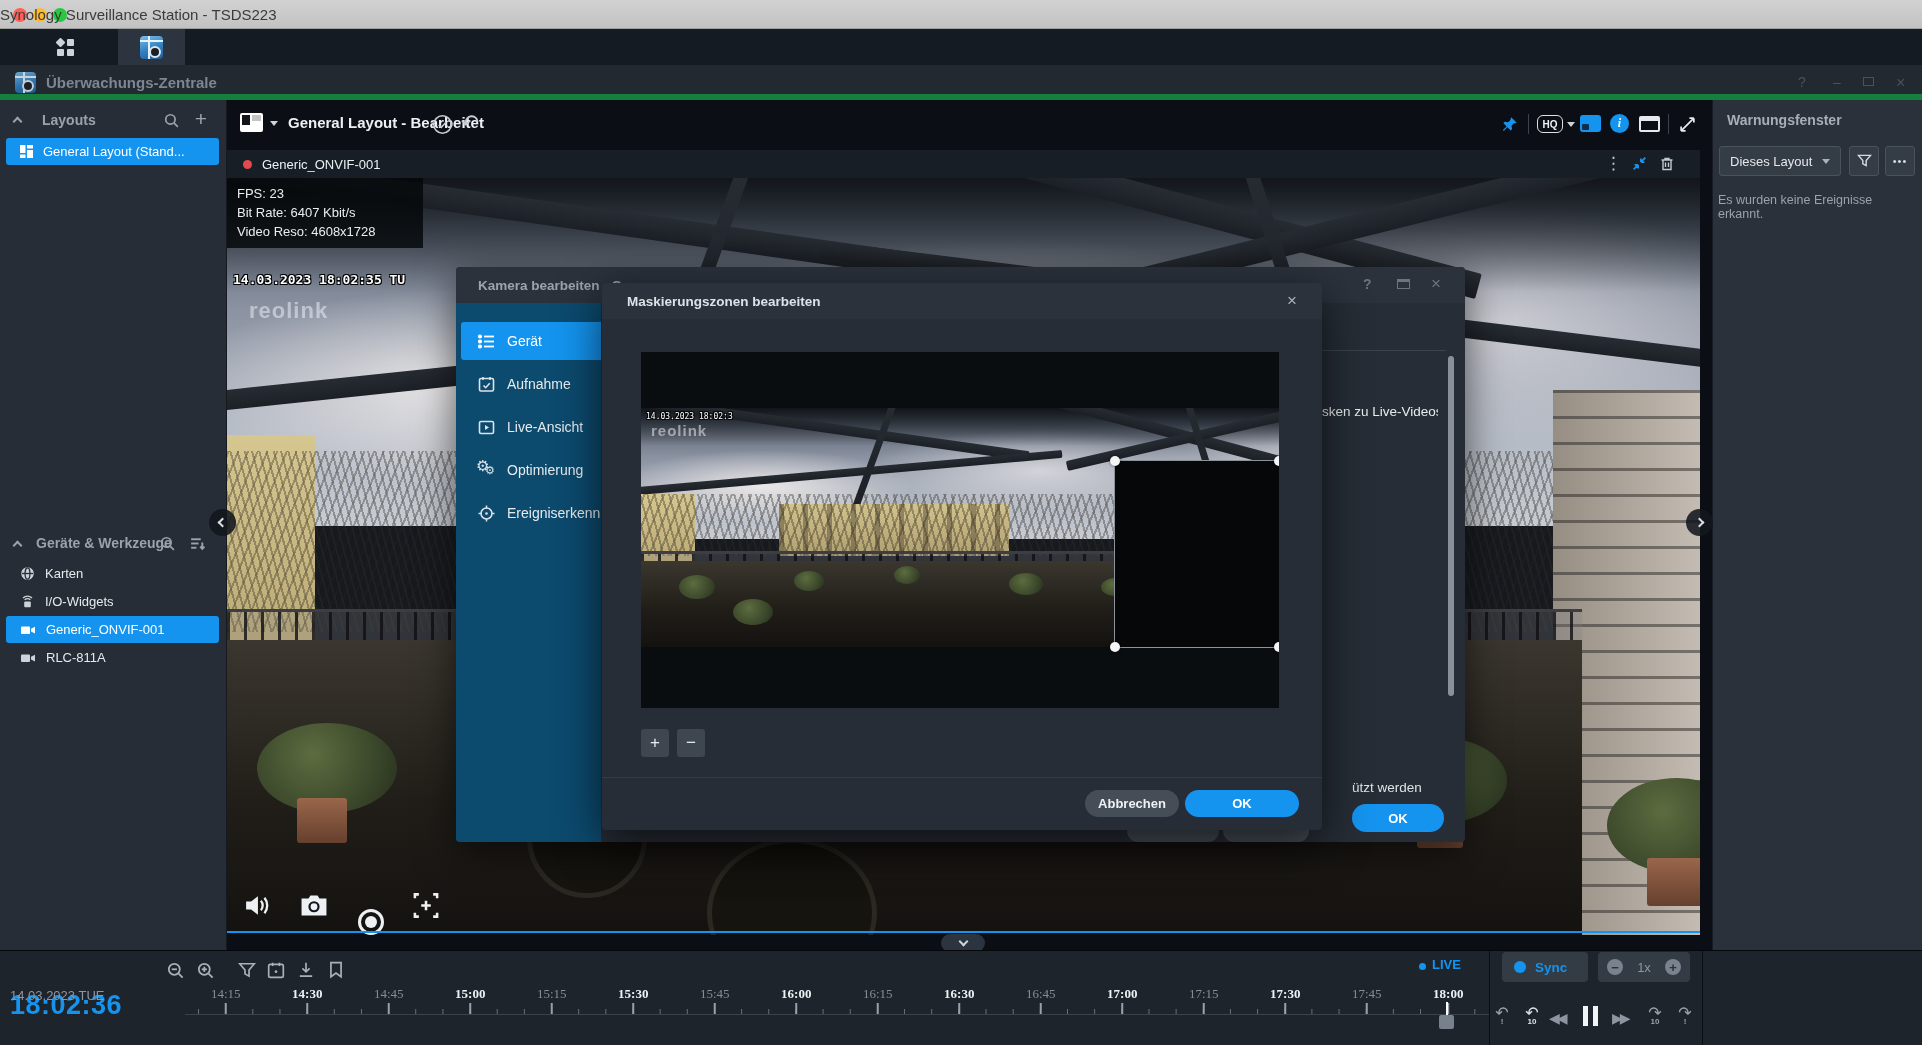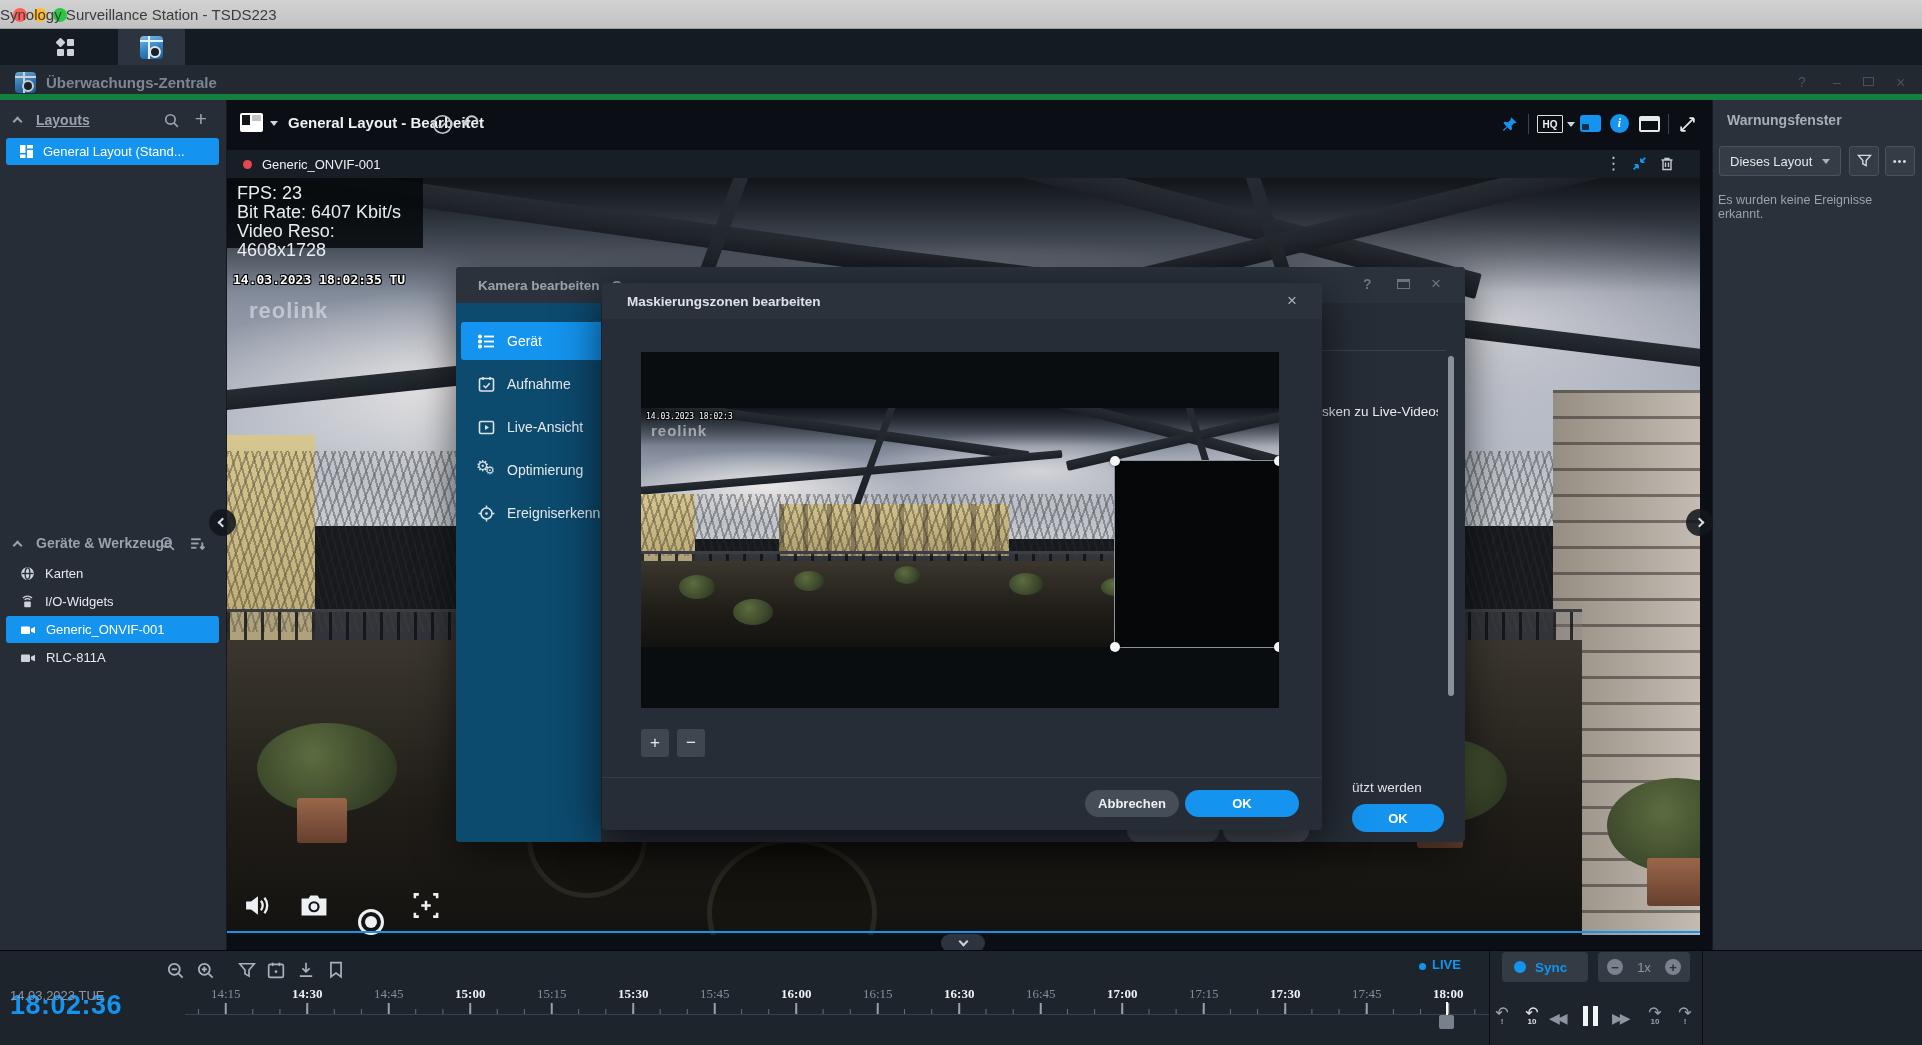--- a/index.html
+++ b/index.html
@@ -39,35 +39,35 @@
   .chev.up{transform:rotate(-135deg);}  .chev.down{transform:rotate(45deg);}
   .chev.left{transform:rotate(135deg);} .chev.right{transform:rotate(-45deg);}
   .side-item{left:6px;width:213px;height:27px;display:flex;align-items:center;gap:10px;padding-left:14px;
              font-size:13px;color:#e6eaee;border-radius:3px;}
   .side-item.sel{background:#1494ef;color:#fff;}
   .caret{display:inline-block;width:0;height:0;border-left:4px solid transparent;border-right:4px solid transparent;border-top:5px solid currentColor;}
 
   
   .mainbg{left:227px;top:100px;width:1485px;height:850px;background:#0b0f15;}
   .mh-title{font-size:15px;font-weight:bold;color:#eef1f4;}
-  .hq-box{border:1px solid #dde1e6;border-radius:1px;color:#eef1f4;font-size:10px;font-weight:bold;
+  .hq-box{border:1px solid #dde1e6;border-radius:6px;color:#eef1f4;font-size:10px;font-weight:bold;
           display:flex;align-items:center;justify-content:center;}
   .blue-sq{background:#1494ef;border-radius:3px;position:relative;}
   .blue-sq b{position:absolute;left:2px;bottom:2px;width:7px;height:6px;background:#0b2f4d;border-radius:1px;}
   .info-ic{background:#1494ef;border-radius:50%;color:#fff;font-family:"Liberation Serif",serif;
            font-style:italic;font-weight:bold;font-size:12px;display:flex;align-items:center;justify-content:center;}
   .win-ic{border:2px solid #e6eaee;border-radius:2px;}
   .win-ic i{display:block;height:3px;background:#e6eaee;}
 
   
   .cam-head{left:227px;top:150px;width:1473px;height:28px;background:#181e25;display:flex;align-items:center;z-index:4;}
   .rec-dot{width:9px;height:9px;border-radius:50%;background:#e5484d;margin:0 10px 0 16px;}
   .cam-name{font-size:13px;color:#eef1f3;}
   .stats{left:227px;top:178px;width:196px;height:70px;background:rgba(4,7,10,.82);z-index:4;
-         padding:6px 10px;font-size:18px;line-height:19px;color:#e9edf0;}
+         padding:6px 10px;font-size:13px;line-height:19px;color:#e9edf0;}
   .osd{font-family:"DejaVu Sans Mono",monospace;color:#fff;
        text-shadow:1px 1px 0 #000,-1px -1px 0 #000,1px -1px 0 #000,-1px 1px 0 #000;}
   .wm{font-weight:bold;letter-spacing:1px;color:rgba(233,237,242,.55);}
 
   
   .scene{position:absolute;overflow:hidden;background:#161a20;}
   .scene>div{position:absolute;}
   .sky{background:
      radial-gradient(ellipse 28% 40% at 16% 60%,rgba(246,242,240,.85),transparent 70%),
      radial-gradient(ellipse 32% 45% at 52% 48%,rgba(232,230,233,.75),transparent 70%),
@@ -228,21 +228,21 @@
       </div>
     <div class="x apphead-title">Überwachungs-Zentrale</div>
     <span class="x winctl" style="left:1798px;">?</span>
     <span class="x winctl" style="left:1833px;">–</span>
     <span class="x winctl" style="left:1863px;top:12px;width:11px;height:9px;border:1.5px solid #49525d;"></span>
     <span class="x winctl" style="left:1896px;font-size:16px;">×</span>
   </div>
 
   <div class="x sidebar">
     <span class="chev up x" style="left:14px;top:18px;color:#99a2ad;"></span>
-    <div class="x sec-title" style="left:36px;top:12px;text-decoration:underline;">Layouts</div>
+    <div class="x sec-title" style="left:42px;top:12px;">Layouts</div>
     <div class="x ic" style="left:160px;top:9px;width:22px;height:22px;">
       <svg width="17" height="17" viewBox="0 0 16 16" fill="none" stroke="#99a2ad" stroke-width="1.6">
           <circle cx="7" cy="7" r="4.4"></circle>
           <line x1="10.4" y1="10.4" x2="14" y2="14"></line>
         </svg>
     </div>
     <div class="x ic" style="left:190px;top:6px;width:22px;height:26px;font-size:21px;color:#99a2ad;font-weight:normal;">
         <span>+</span>
       </div>
 

